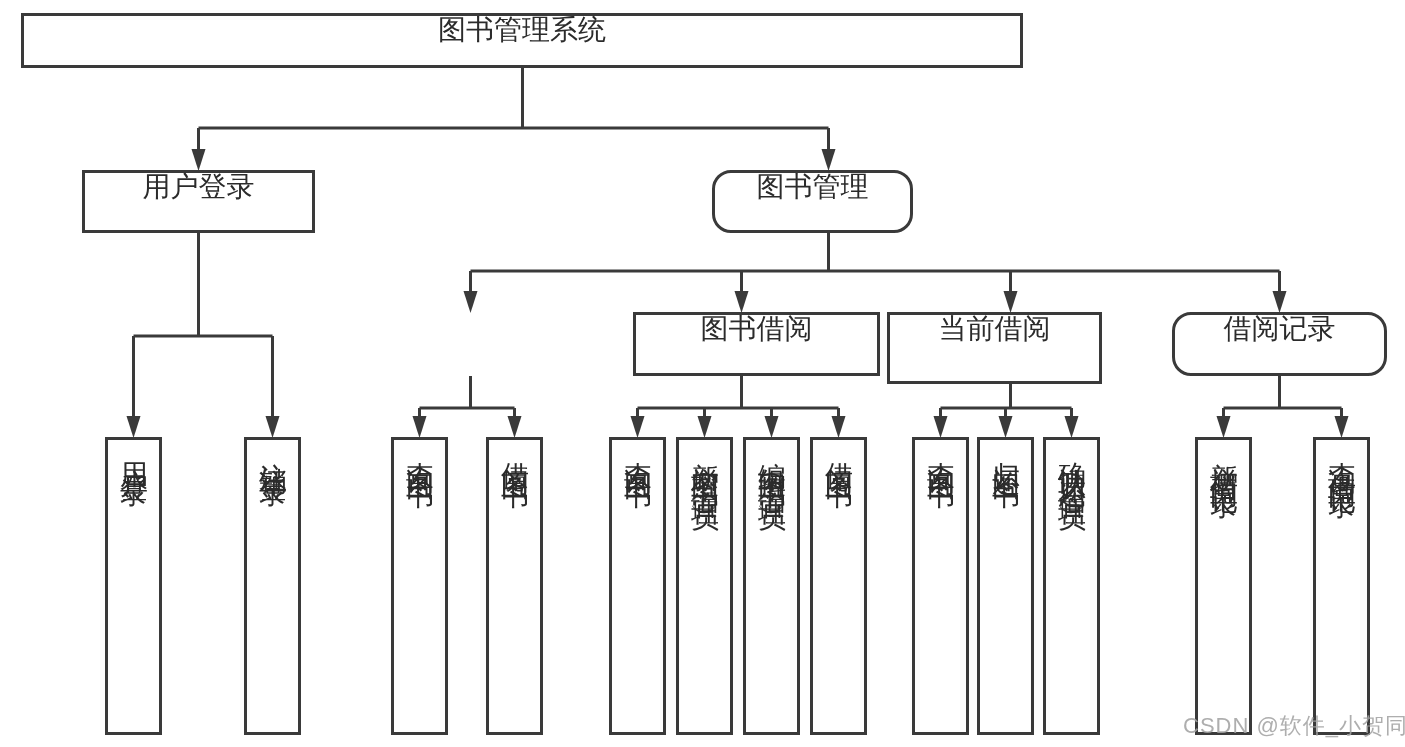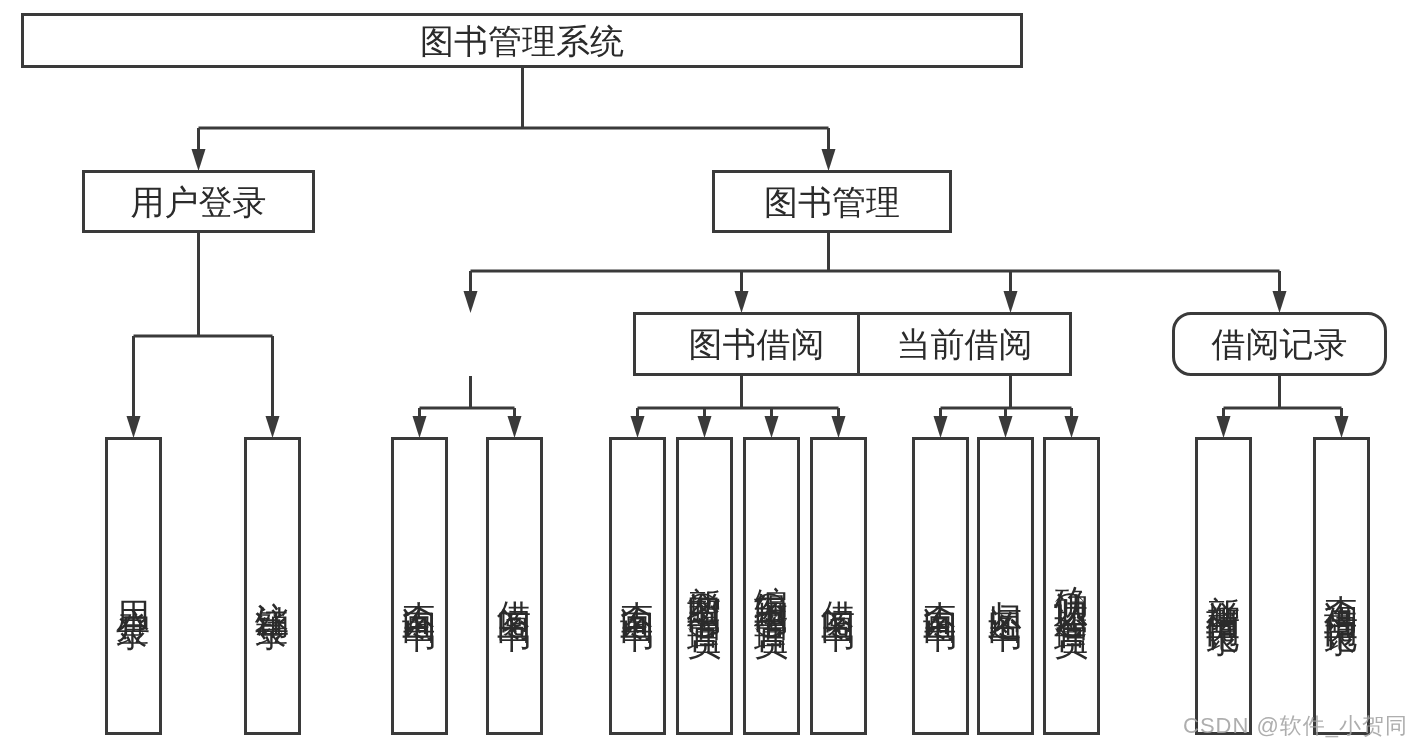--- a/index.html
+++ b/index.html
@@ -11,23 +11,23 @@
     overflow:hidden;
   }
   svg.connectors{position:absolute;left:0;top:0;z-index:0;}
   svg.connectors path{stroke:#3a3a3a;stroke-width:3;fill:none;}
   svg.connectors polygon{fill:#3a3a3a;stroke:none;}
   .box{
     position:absolute;
     box-sizing:border-box;
     border:3px solid #3a3a3a;
     background:#ffffff;
-    display:flex;align-items:center;justify-content:center;
+    display:flex;align-items:flex-start;justify-content:center;
     color:#2b2b2b;
-    font-size:34px;
+    font-size:28px;
     line-height:1;
     z-index:1;
   }
   .vbox span{
     writing-mode:vertical-rl;
     text-orientation:upright;
     letter-spacing:6px;
     line-height:1;
     white-space:nowrap;
   }
@@ -83,28 +83,28 @@
     <polygon points="1341.5,438 1334.5,416 1348.5,416"></polygon>
   </svg>
 
   <div class="box" style="left:21px;top:13px;width:1002px;height:55px;">
     <span>图书管理系统</span>
   </div>
 
   <div class="box" style="left:82px;top:170px;width:233px;height:63px;">
     <span>用户登录</span>
   </div>
-  <div class="box" style="left:712px;top:170px;width:240px;height:63px;">
+  <div class="box" style="left:712px;top:170px;width:201px;height:63px;border-radius:19px;">
     <span>图书管理</span>
   </div>
 
   <div class="box" style="left:633px;top:312px;width:247px;height:64px;">
     <span>图书借阅</span>
   </div>
-  <div class="box" style="left:857px;top:312px;width:215px;height:64px;">
+  <div class="box" style="left:887px;top:312px;width:215px;height:72px;">
     <span>当前借阅</span>
   </div>
   <div class="box" style="left:1172px;top:312px;width:215px;height:64px;border-radius:19px;">
     <span>借阅记录</span>
   </div>
 
   <div class="box vbox" style="left:105px;top:437px;width:57px;height:298px;">
     <span>用户登录</span>
   </div>
   <div class="box vbox" style="left:244px;top:437px;width:57px;height:298px;">

